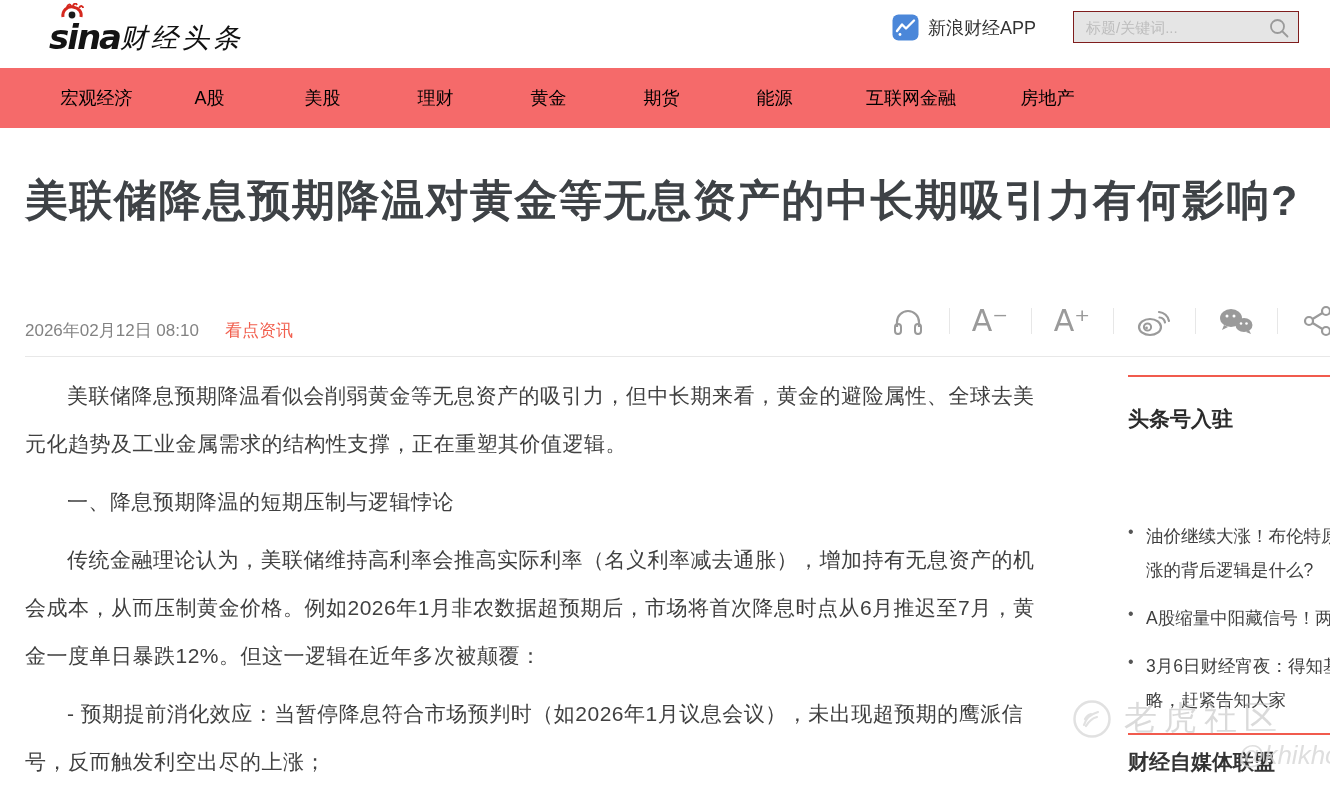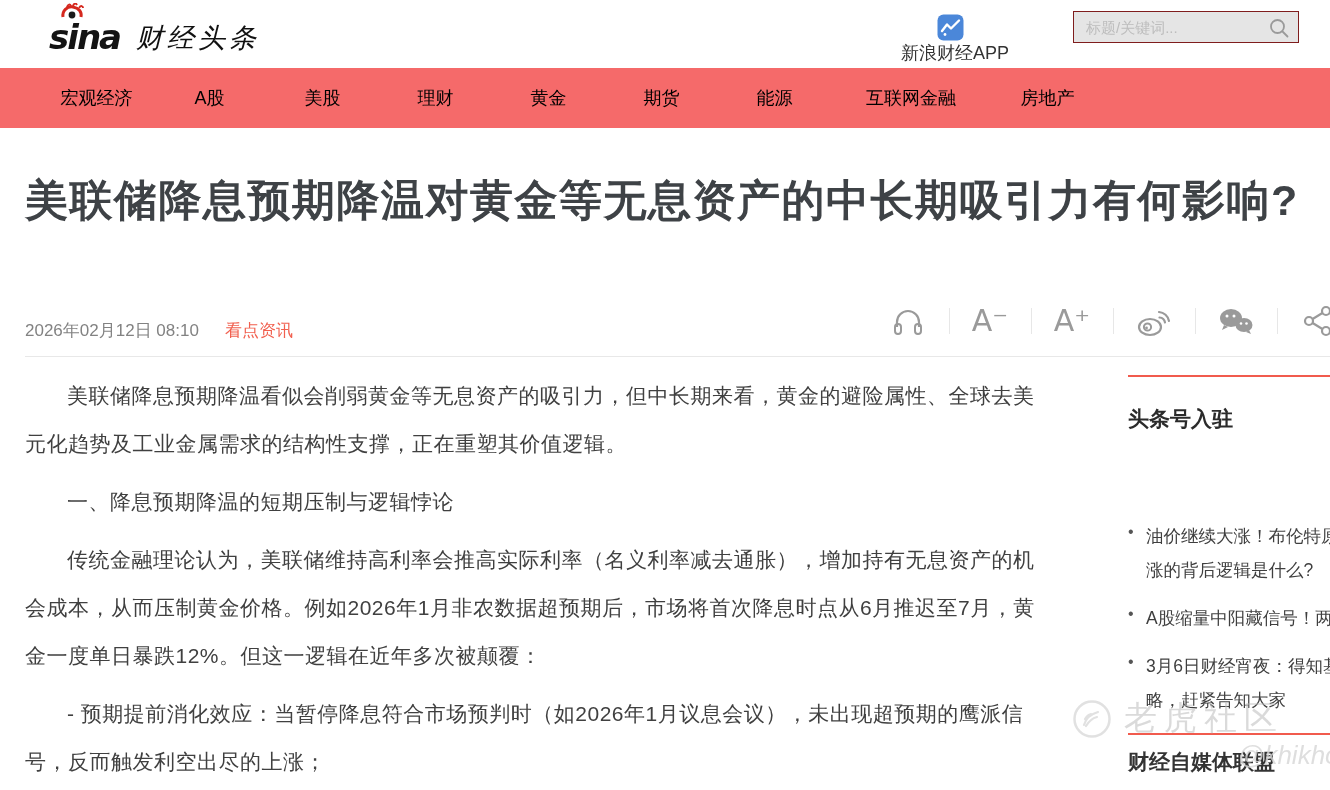--- a/index.html
+++ b/index.html
@@ -5,22 +5,22 @@
   * { margin:0; padding:0; box-sizing:border-box; }
   html,body { background:#ffffff; }
   body { font-family:"Liberation Sans","DejaVu Sans",sans-serif; }
   #screen { position:relative; width:1330px; height:790px; background:#fff; overflow:hidden; }
 
   
   .header { position:absolute; left:16px; top:0; width:1330px; height:58px; background:#fff;text-decoration:underline; }
   .logo { position:absolute; left:33px; top:12px; display:flex; align-items:flex-end; cursor:pointer; }
   .logo-sina { position:relative; font:italic 800 34px "DejaVu Sans",sans-serif; letter-spacing:-2px; color:#141414; line-height:1; padding-top:8px; }
   .logo-eye { position:absolute; left:10px; top:-9px; }
-  .logo-cn { font-style:italic; font-size:27px; color:#111; margin-left:16px; letter-spacing:4px; line-height:1.1; }
-  .app-entry { position:absolute; left:876px; top:14px; display:flex; align-items:center; cursor:pointer;flex-direction:column; }
+  .logo-cn { font-style:italic; font-size:27px; color:#111; letter-spacing:4px; line-height:1.1; }
+  .app-entry { position:absolute; left:876px; top:14px; display:flex; align-items:center; cursor:pointer; }
   .app-label { font-size:18px; color:#333; margin-left:9px; }
   .searchbox { position:absolute; left:1057px; top:11px; width:226px; height:32px; border:1px solid #7f1d1d; background:#e5e5e5; }
   .searchbox input { position:absolute; left:12px; top:0; width:170px; height:30px; border:none; outline:none; font-size:15px; color:#333; background:transparent; }
   .searchbox input::placeholder { color:#bdbdbd; }
   .search-btn { position:absolute; right:8px; top:5px; width:22px; height:22px; border:none; background:transparent; cursor:pointer; }
   .user-circle { position:absolute; left:1314px; top:13px; width:32px; height:32px; border:1px solid #e0e0e0; border-radius:50%; }
 
   
   .nav { position:absolute; left:0; top:68px; width:1330px; height:60px; background:#f56a6a; display:flex; padding-left:40px; }
   .nav a { display:block; width:113px; line-height:60px; text-align:center; color:#000000; font-size:18px; text-decoration:none; cursor:pointer; white-space:nowrap; }

